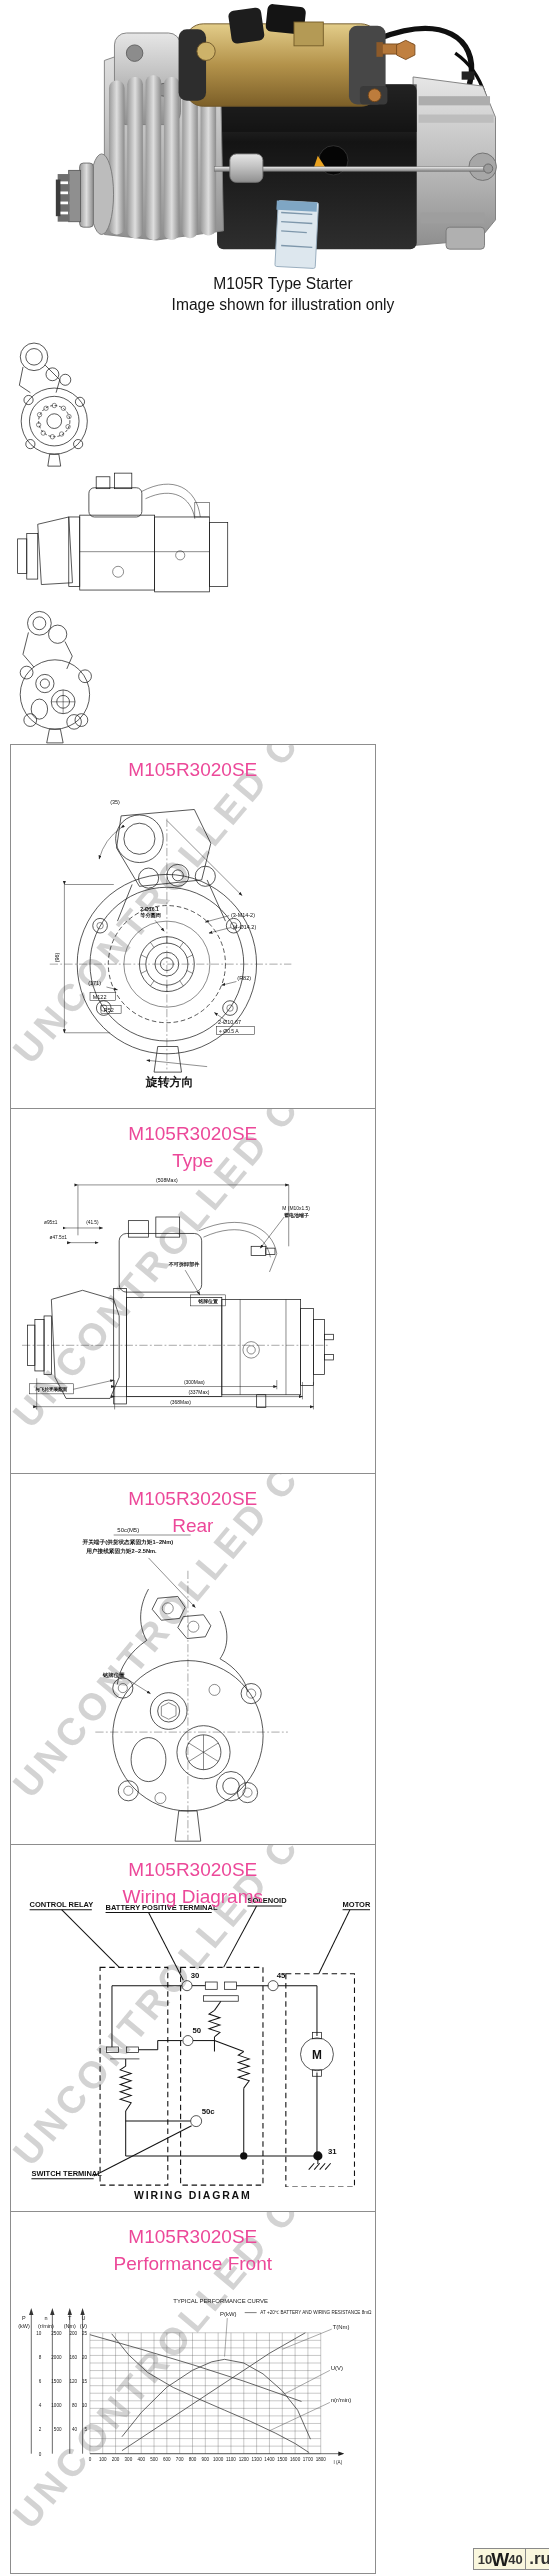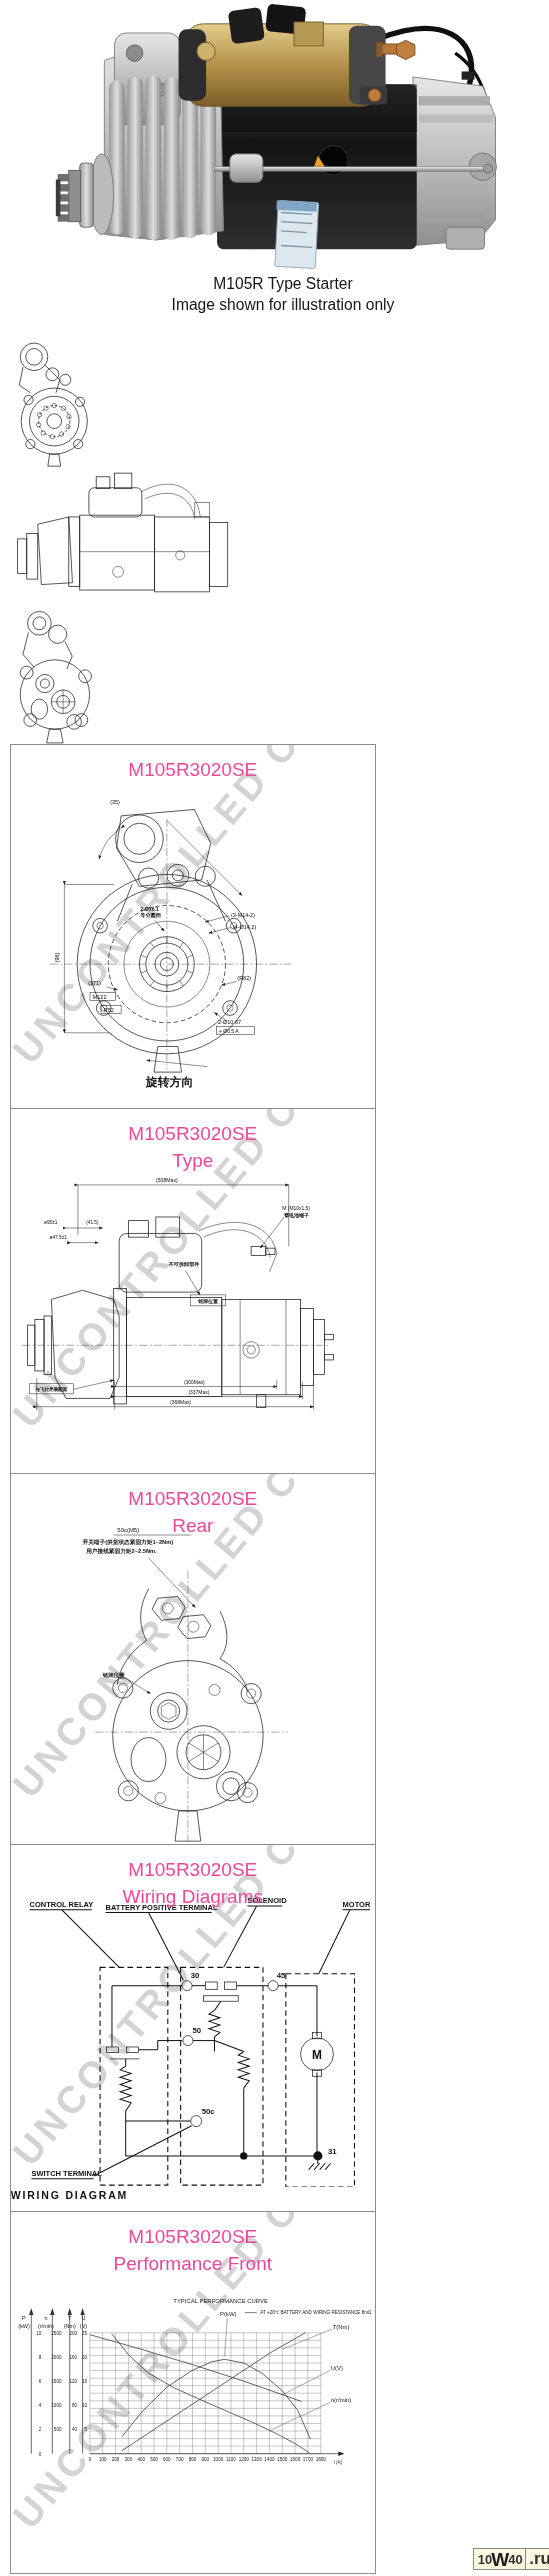--- a/index.html
+++ b/index.html
@@ -17,21 +17,21 @@
   .panel svg, .thumb svg, .photo svg{position:absolute;z-index:2;}
   .draw{stroke:#1a1a1a;fill:none;stroke-width:.8;}
   .thin{stroke:#1a1a1a;fill:none;stroke-width:.55;}
   .cl{stroke:#444;fill:none;stroke-width:.5;stroke-dasharray:9 2.5 2 2.5;}
   .dim{stroke:#222;fill:none;stroke-width:.55;}
   .lab{font-family:"Liberation Sans",sans-serif;fill:#111;}
   .wire{stroke:#111;stroke-width:1.1;fill:none;}
   .dashbox{stroke:#111;stroke-width:1.2;fill:none;stroke-dasharray:6 4;}
   .wlab{font-family:"Liberation Sans",sans-serif;font-weight:bold;fill:#111;font-size:8.2px;}
   .term{font-family:"Liberation Sans",sans-serif;font-weight:bold;fill:#111;font-size:8.5px;}
-  .wiring-caption{position:absolute;left:0;top:344px;width:100%;text-align:left;
+  .wiring-caption{position:absolute;left:0;top:344px;width:100%;text-align:center;
         font-size:10.5px;font-weight:bold;letter-spacing:1.8px;color:#111;z-index:3;}
   .grid line{stroke:#565656;stroke-width:.35;}
   .curve{stroke:#3a3a3a;stroke-width:.85;fill:none;}
   .ctick{font-size:5px;fill:#222;font-family:"Liberation Sans",sans-serif;}
   .chead{font-size:6px;fill:#222;font-family:"Liberation Sans",sans-serif;}
   .clabel{font-size:6.5px;fill:#222;font-family:"Liberation Sans",sans-serif;}
   .logo{position:absolute;left:465px;top:2548px;display:flex;align-items:stretch;
         border:1.8px solid #8a8a8a;background:#faf7de;height:22px;box-sizing:border-box;z-index:5;}
   .logo-main{display:flex;align-items:center;padding:0 2.7px 0 3.7px;font-weight:bold;color:#333;}
   .logo-main .n{font-size:13px;}

